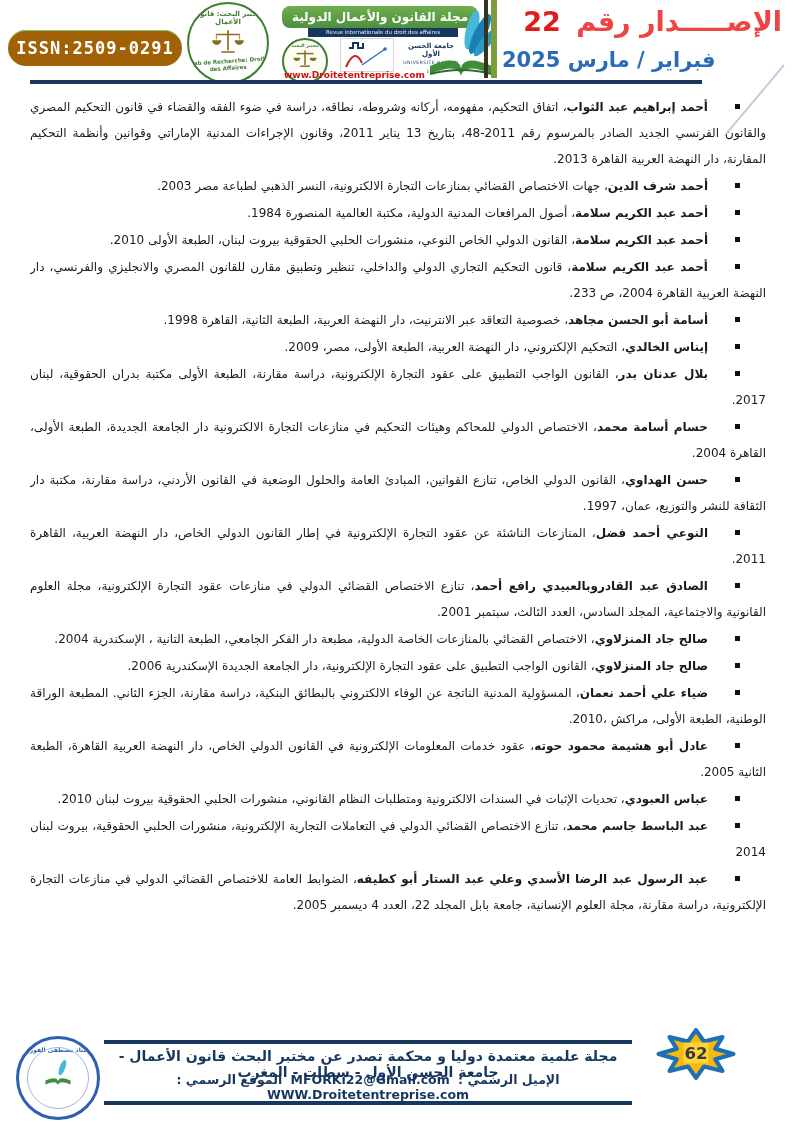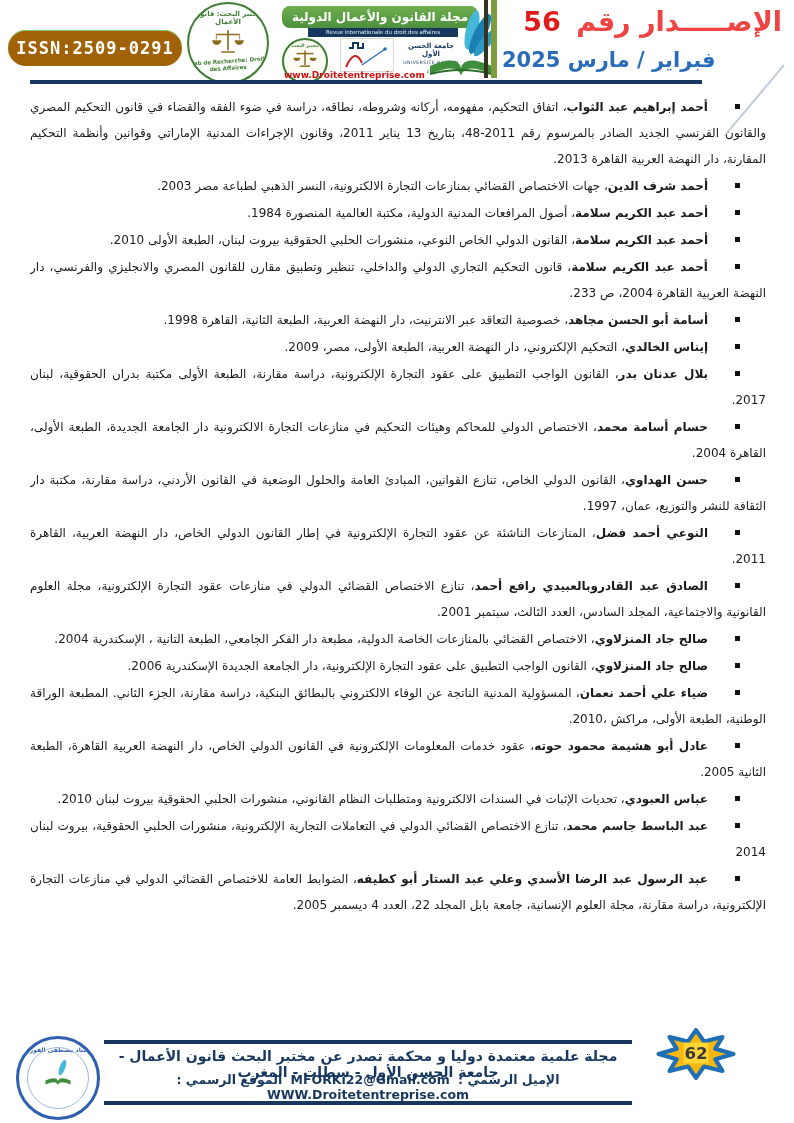--- a/index.html
+++ b/index.html
@@ -138,21 +138,21 @@
       </svg>
 
       <div class="redurl">www.Droitetentreprise.com</div>
     </div>
 
     <div class="vbar dark"></div>
     <div class="vbar green"></div>
 
     <div class="issue-line">
       <span class="issue-label">الإصـــــدار رقم</span>
-      <span class="issue-num">56</span>
+      <span class="issue-num">22</span>
     </div>
     <div class="date-line">فبراير / مارس 2025</div>
     <div class="pen"></div>
 
     <div class="hdr-rule"></div>
   </header>
 
   <main class="refs">
     <ul>
       <li class="ref"><span class="blt"></span><span class="au">أحمد إبراهيم عبد الثواب</span><span class="tx">، اتفاق التحكيم، مفهومه، أركانه وشروطه، نطاقه، دراسة في ضوء الفقه والقضاء في قانون التحكيم المصري والقانون الفرنسي الجديد الصادر بالمرسوم رقم 2011-48، بتاريخ 13 يناير 2011، وقانون الإجراءات المدنية الإماراتي وقوانين وأنظمة التحكيم المقارنة، دار النهضة العربية القاهرة 2013.</span></li>

